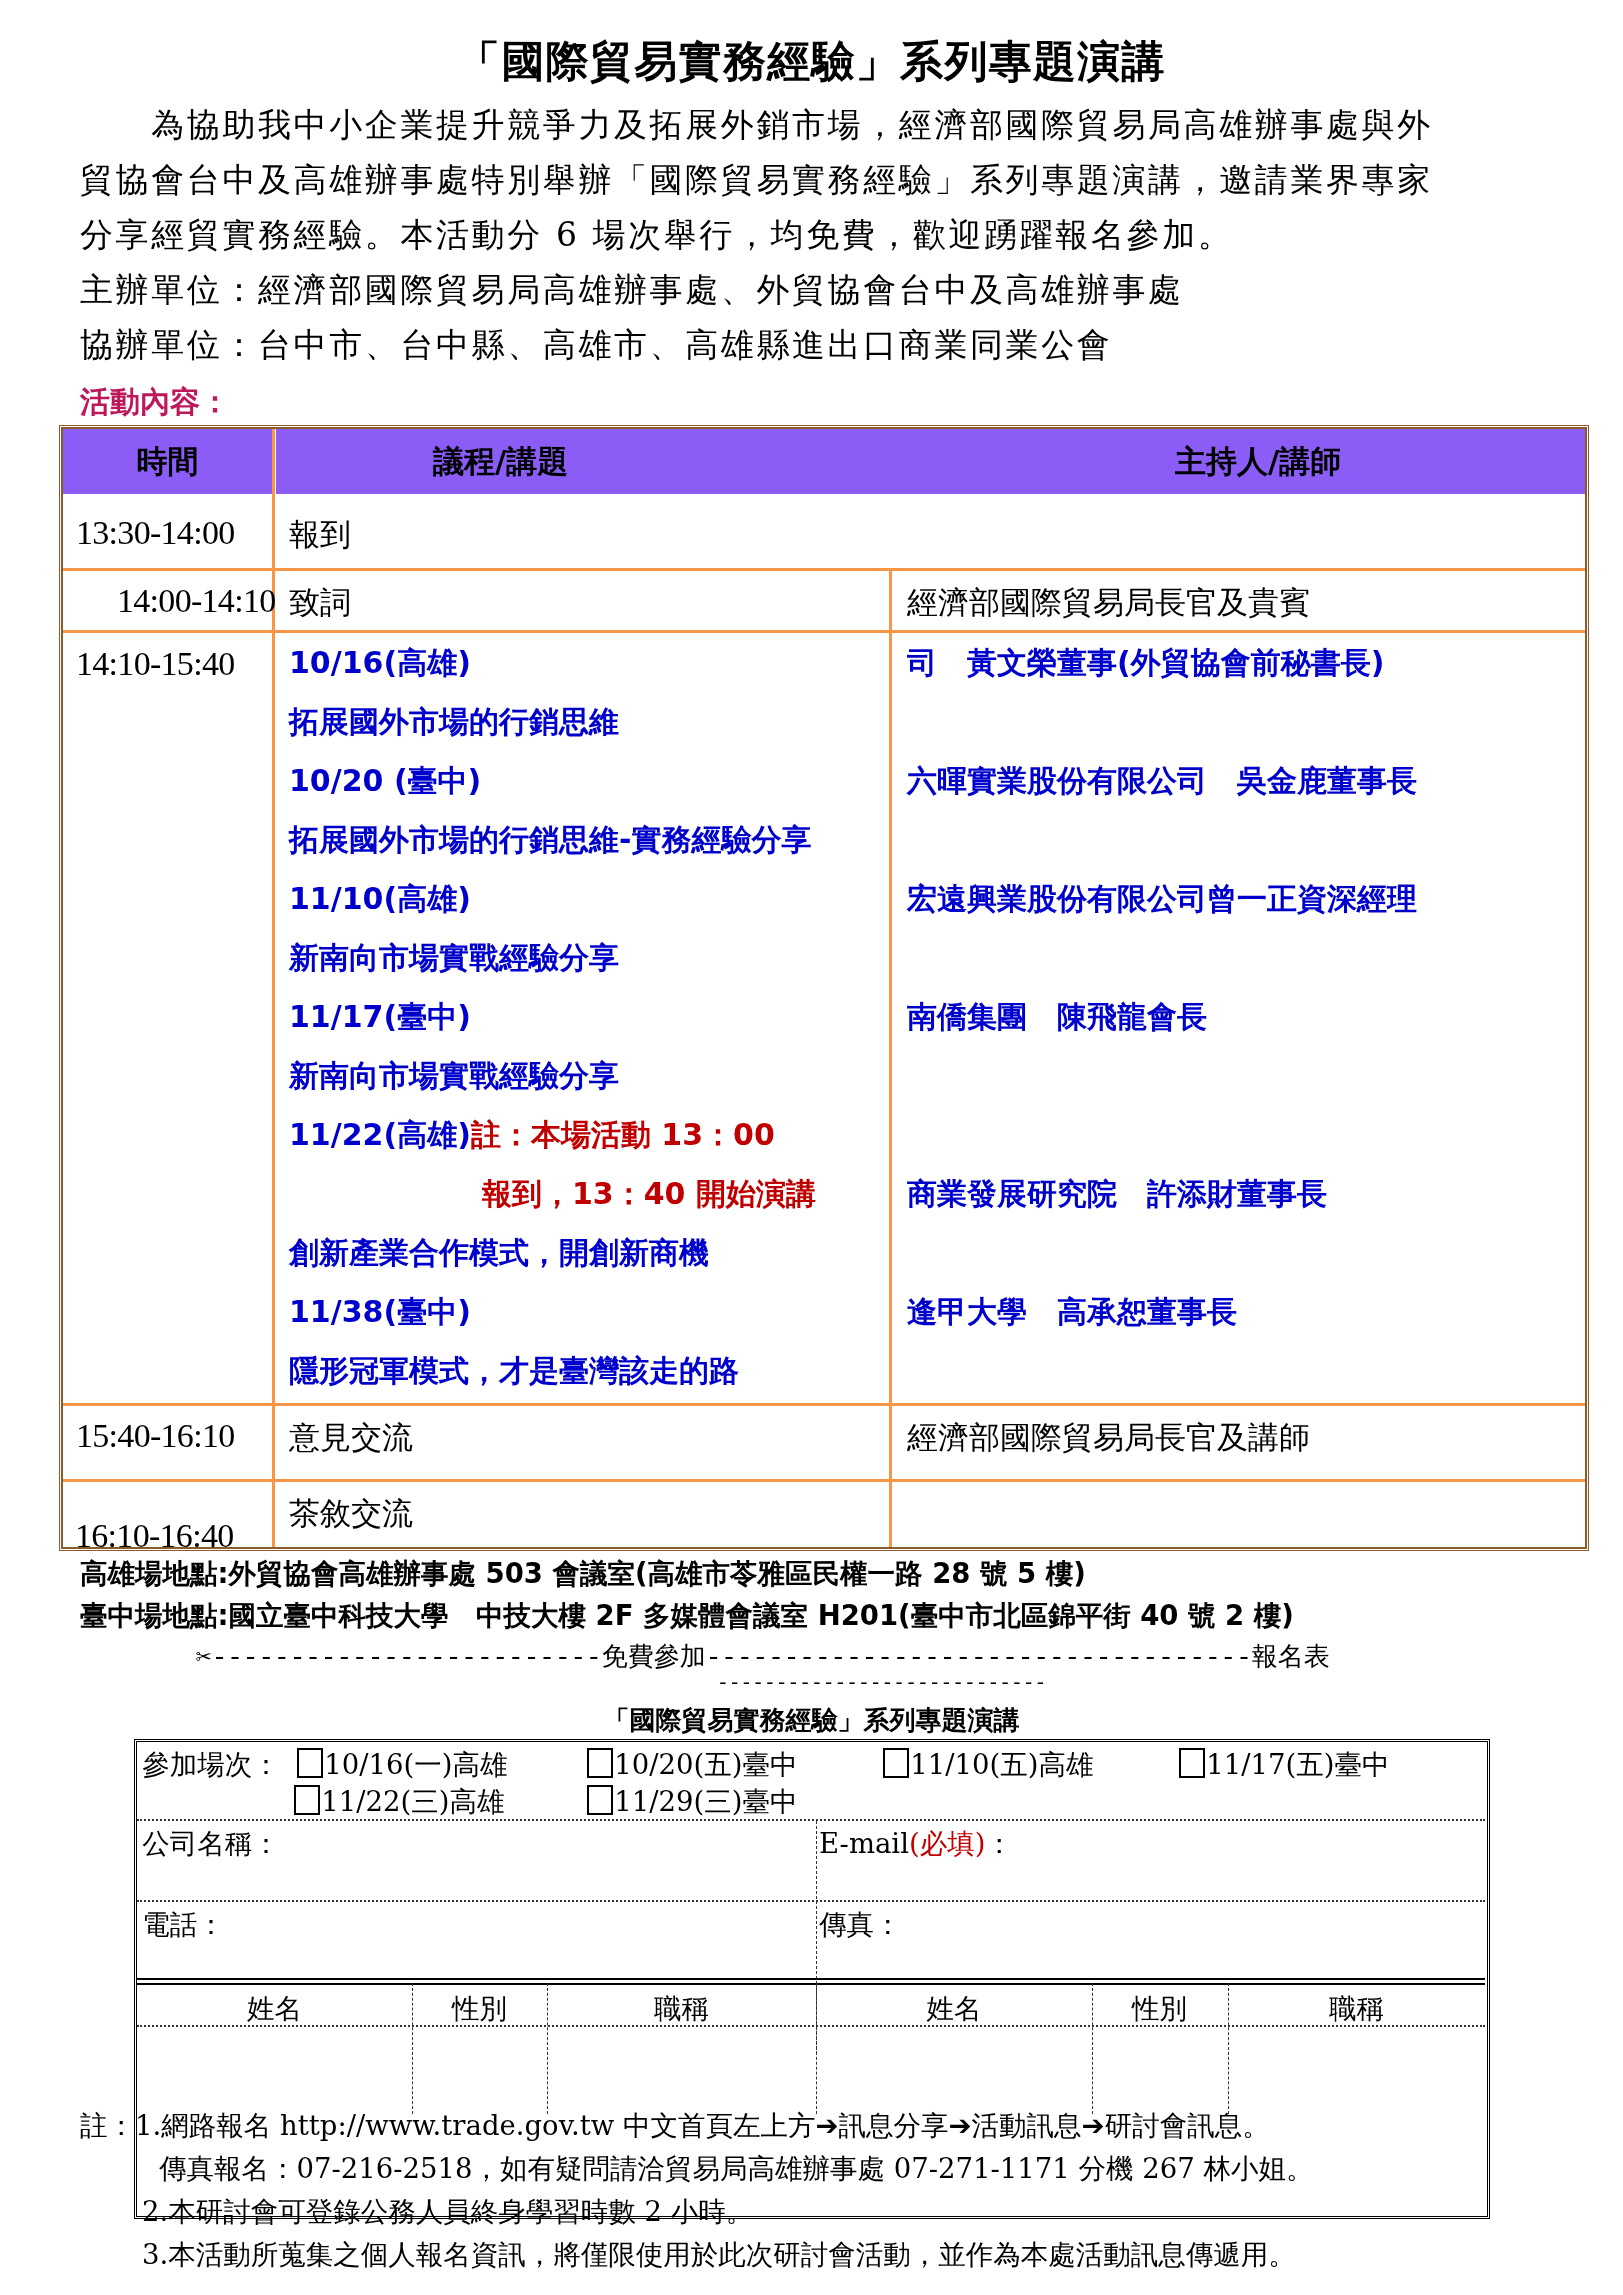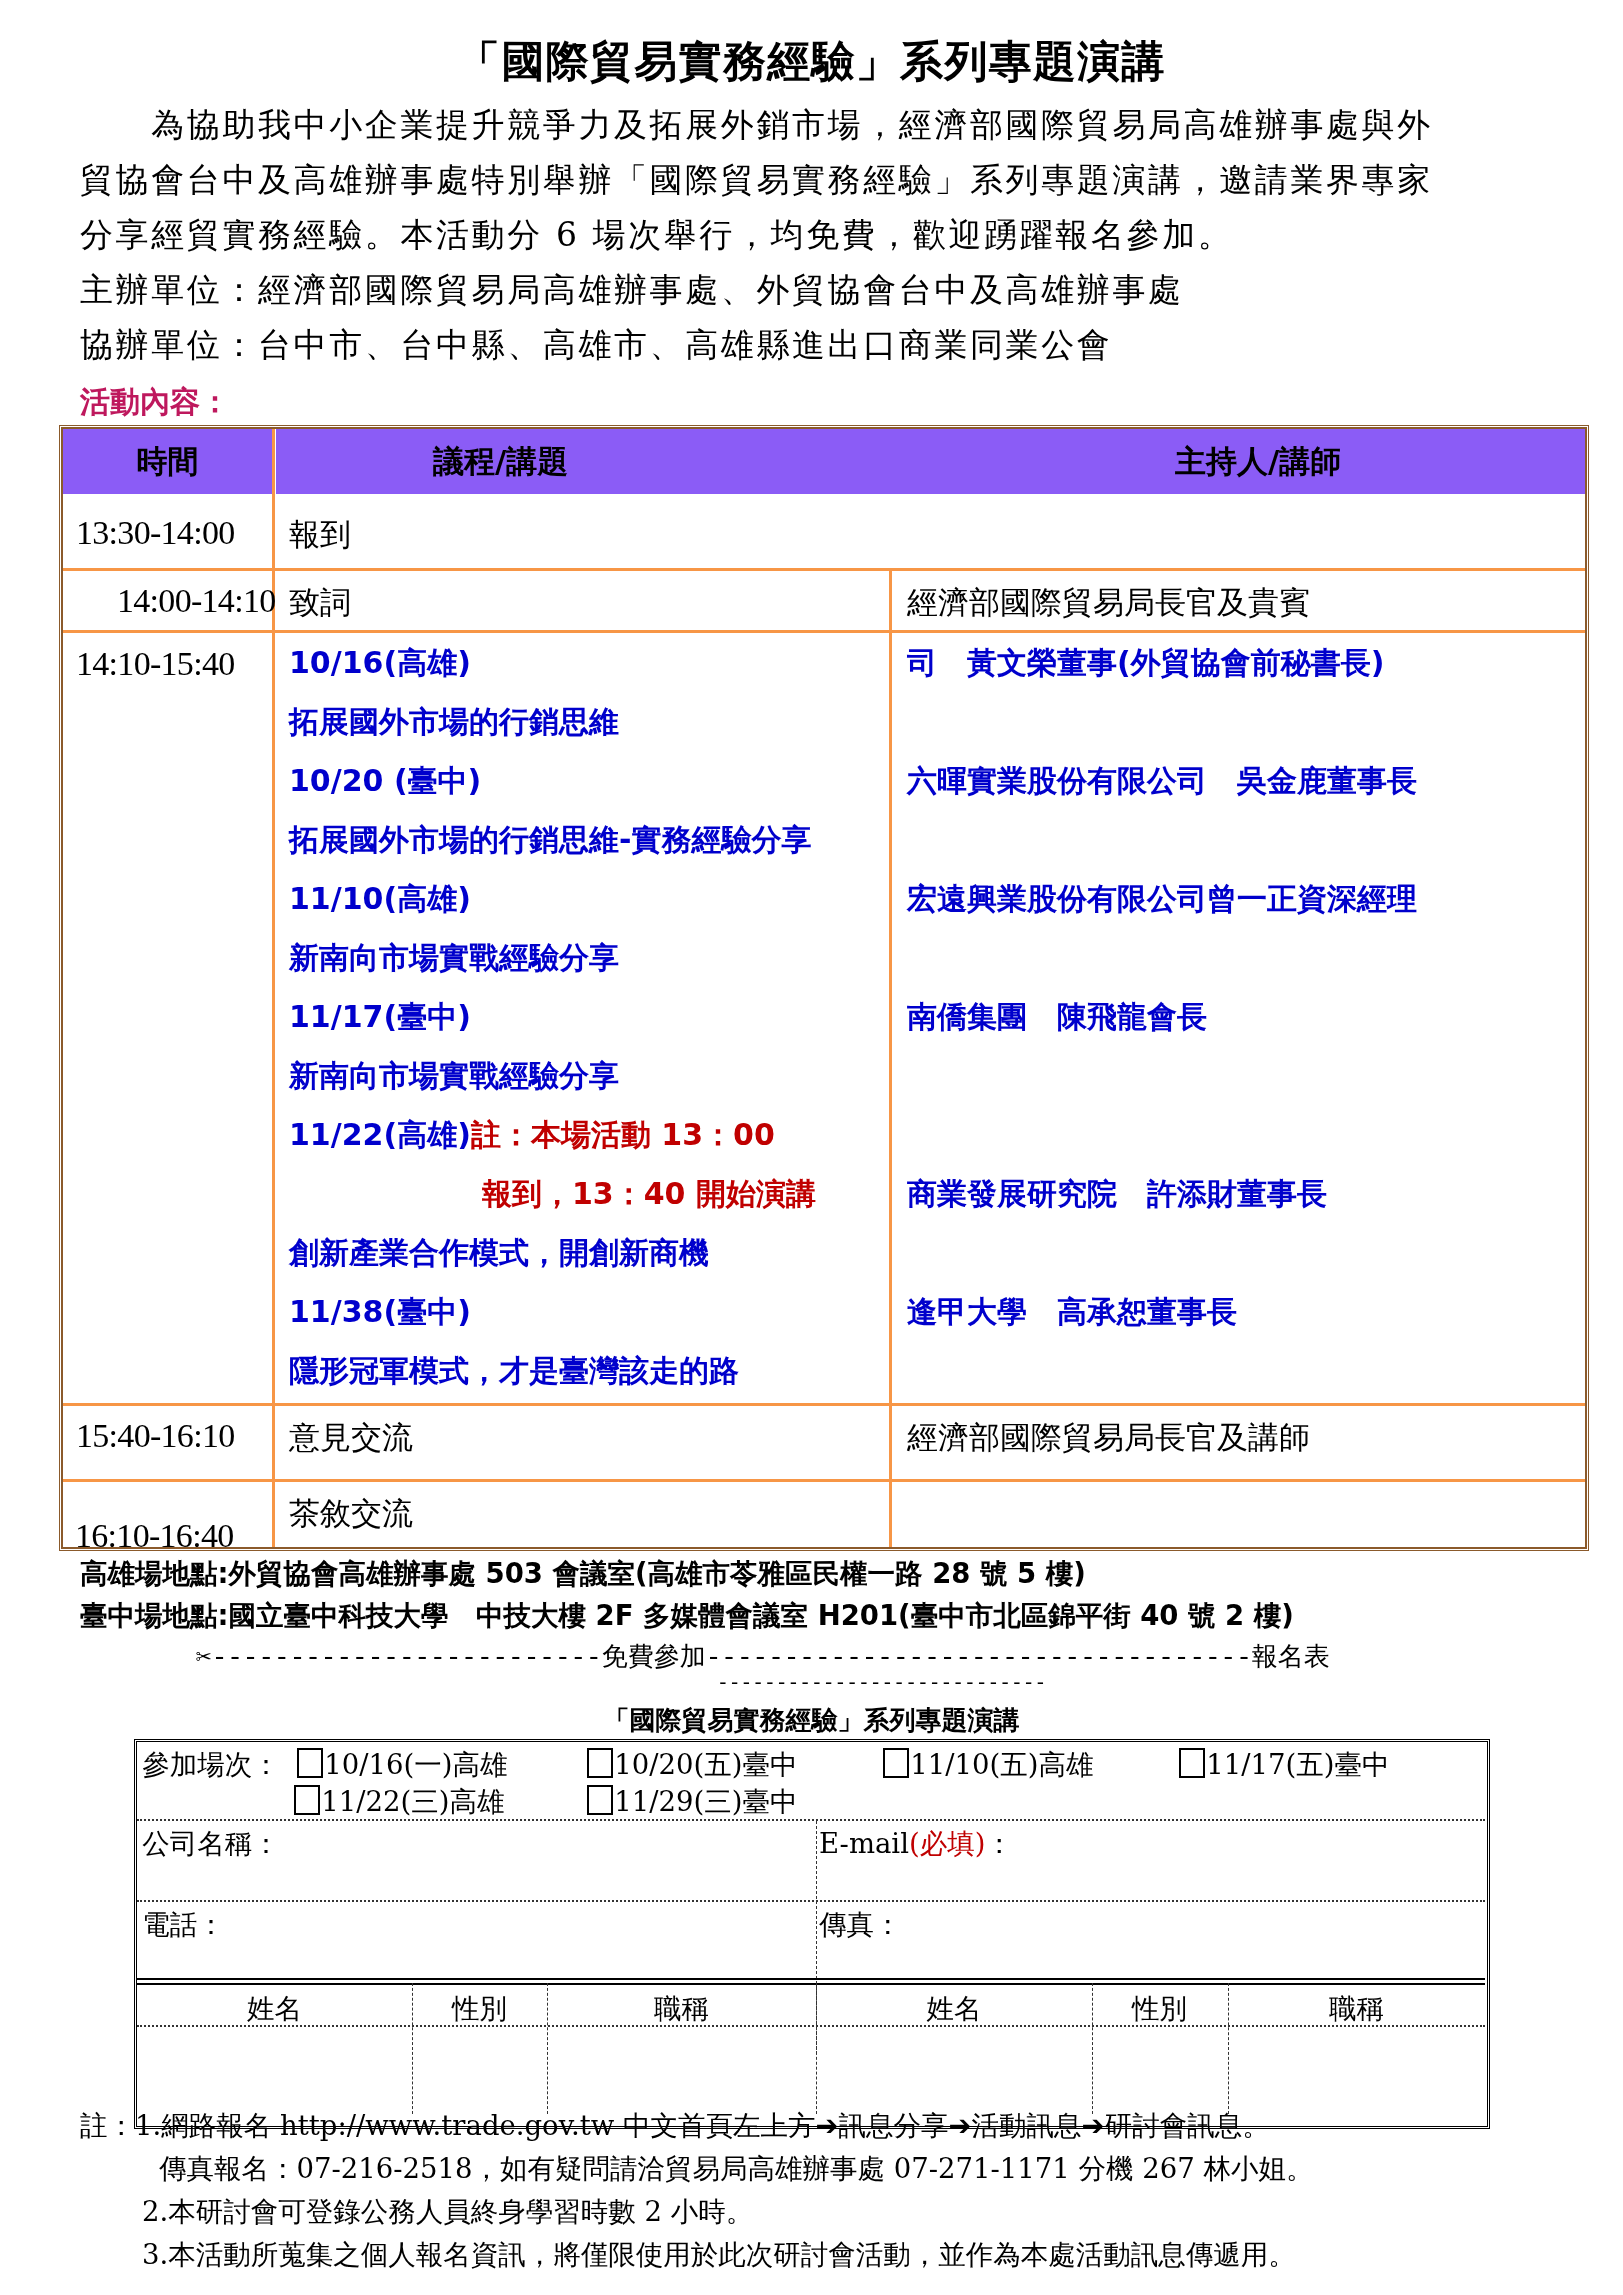--- a/index.html
+++ b/index.html
@@ -25,21 +25,21 @@
     .red { color: #c00000; font-weight: bold; font-family: "DejaVu Sans", sans-serif; font-size: 30px; }
     .lines div { height: 59px; line-height: 59px; }
 
     .venue { left: 80px; font-size: 27.5px; font-weight: bold; white-space: nowrap; font-family: "DejaVu Sans", sans-serif; }
     .cut { left: 196px; top: 1639px; font-size: 26px; white-space: nowrap; font-family: "Liberation Mono", monospace; }
     .cut2 { left: 717px; top: 1673px; font-size: 19.6px; white-space: nowrap; font-family: "Liberation Mono", monospace; }
     .form-title { left: 0; width: 1623px; top: 1703px; text-align: center; font-size: 26px; font-weight: bold;
                   font-family: "DejaVu Sans", sans-serif; }
 
     
-    .form { left: 134px; top: 1739px; width: 1356px; height: 390px; box-sizing: border-box;
+    .form { left: 134px; top: 1739px; width: 1356px; height: 480px; box-sizing: border-box;
             border: 3.9px double #000; }
     .fcell { position: absolute; font-size: 27.5px; white-space: nowrap; }
     .dot-h { position: absolute; height: 0; border-top: 2px dotted #333; }
     .dot-v { position: absolute; width: 0; border-left: 1.3px dashed #333; }
     .dbl-h { position: absolute; height: 2.6px; border-top: 2px solid #000; border-bottom: 2px solid #000; }
     .chk { display: inline-block; width: 22px; height: 26px; border: 2px solid #000; vertical-align: -3.9px; margin-right: 1.3px; }
     .req { color: #c00000; }
 
     .notes { left: 80px; top: 2104px; font-size: 27.5px; line-height: 43px; white-space: nowrap; }
     .notes div { height: 43px; }

